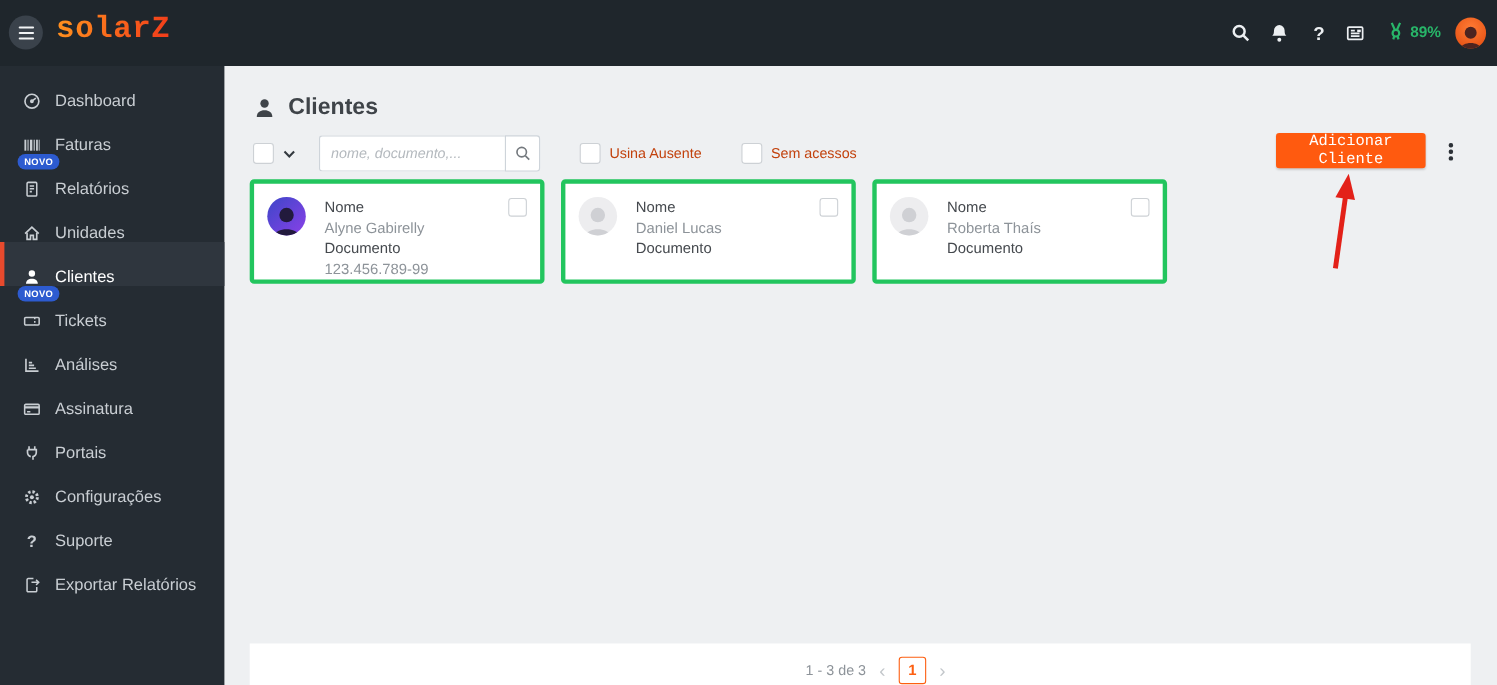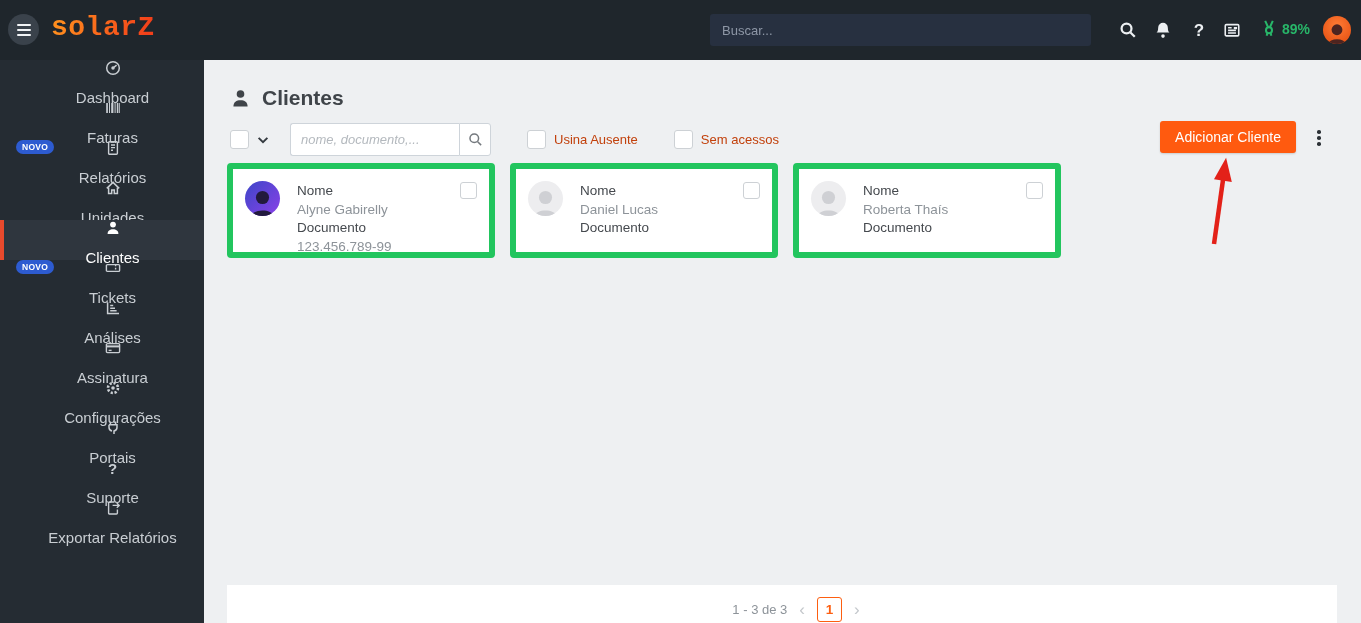--- a/index.html
+++ b/index.html
@@ -28,22 +28,22 @@
   .q-glyph { font-size:17px; font-weight:700; color:#eceff2; line-height:1; }
   .health { position:absolute; left:1260px; top:19px; display:flex; align-items:center; gap:4px; cursor:pointer; }
   .health svg { width:18px; height:19px; }
   .health-label { font-size:14px; font-weight:700; }
   .tb-avatar { position:absolute; left:1323px; top:16px; width:28px; height:28px; border-radius:50%;
     background:radial-gradient(circle at 50% 35%, #ff7c35, #e24a0e); overflow:hidden; cursor:pointer; border:none; }
   .tb-avatar svg { width:28px; height:28px; display:block; margin-top:5px; }
 
   
   .sidebar { position:absolute; left:0; top:60px; width:204px; height:563px; background:#252c33; z-index:20; }
-  .sb-item { position:relative; height:40px; display:flex; align-items:center; padding-left:21px; gap:13px;
-    cursor:pointer; color:#c9ced3;flex-direction:column; }
+  .sb-item { position:relative; height:40px; display:flex; align-items:flex-end; padding-left:21px; gap:13px;
+    cursor:pointer; color:#c9ced3; }
   .sb-item.active { background:#2f363e; border-left:4px solid #e84a2d; padding-left:17px; color:#ffffff; }
   .sb-icon { width:16px; height:16px; flex:0 0 16px; display:flex; align-items:center; justify-content:center; }
   .sb-icon svg { width:16px; height:16px; }
   .sb-label { font-size:15px; white-space:nowrap; }
   .sb-badge { position:absolute; left:16px; top:0px; background:#2d5bd0; color:#fff; font-size:8.5px;
     font-weight:700; letter-spacing:.3px; padding:2.5px 6px; border-radius:8px; line-height:1; }
   .q-side { font-size:15px; font-weight:700; line-height:1; }
 
   
   .main { position:absolute; left:204px; top:60px; width:1157px; height:563px; background:#eef0f2; }
@@ -62,29 +62,29 @@
     font-family:"Liberation Sans",sans-serif; background:#fff;font-style:italic; }
   .flt-input::placeholder { color:#b4b9be; }
   .flt-search-btn { width:32px; height:33px; border:1px solid #ced4da; border-radius:0 3px 3px 0;
     background:#fff; cursor:pointer; display:flex; align-items:center; justify-content:center; color:#74797e; }
   .flt-search-btn svg { width:15px; height:15px; }
   .flt-check { display:flex; align-items:center; gap:8px; }
   .flt-check-label { font-size:13px; color:#c2410c; cursor:pointer; } .gap2 { margin-left:36px; }
 
   .add-btn { position:absolute; left:956px; top:61px; width:136px; height:32px; background:#ff5a0f;
     color:#fff; font-size:14px; border:none; border-radius:3px; cursor:pointer;
-    font-family:Liberation Sans, sans-serif; box-shadow:0 1px 2px rgba(0,0,0,.15); }
+    font-family:Liberation Mono, monospace; box-shadow:0 1px 2px rgba(0,0,0,.15); }
   .kebab { position:absolute; left:1106px; top:66px; width:18px; height:24px; background:none; border:none;
     cursor:pointer; display:flex; flex-direction:column; align-items:center; justify-content:center; gap:2.5px; }
   .kebab i { width:3.5px; height:3.5px; border-radius:50%; background:#2c3137; }
 
   .arrow-overlay { position:absolute; left:988px; top:94px; width:48px; height:95px; pointer-events:none; z-index:10; }
 
   .cards { position:absolute; left:23px; top:103px; display:flex; gap:15px; }
-  .card { position:relative; width:268px; height:95px; background:#fff; border:6px solid #22c55e;
+  .card { position:relative; width:268px; height:95px; background:#fff; border:4px solid #22c55e;
     border-radius:4px; padding:12px 12px 12px 12px; display:flex; gap:17px; cursor:pointer; }
   .avatar { width:35px; height:35px; border-radius:50%; overflow:hidden; flex:0 0 35px; }
   .avatar.photo1 { background:linear-gradient(135deg,#3d46c8,#8a41e8); }
   .avatar.placeholder { background:#ededef; }
   .avatar svg { width:35px; height:35px; display:block; margin-top:6px; }
   .card-lines { display:flex; flex-direction:column; gap:2px; padding-top:2px; }
   .card-lines .lbl { font-size:13.5px; color:#45494e; line-height:16.5px; }
   .card-lines .val { font-size:13.5px; color:#8d9399; line-height:16.5px; }
   .card-cb { position:absolute; top:13px; right:12px; width:17px; height:17px; }
 
@@ -100,21 +100,20 @@
 <body>
 
 <header class="topbar">
   <button class="menu-toggle">
     <span></span>
       <span></span>
       <span></span>
   </button>
   <div class="logo">solarZ</div>
 
-  <input class="tb-search" type="text" placeholder="Buscar..." style="">
 
   <button class="tb-icon" style="left:1118px">
     <svg viewBox="0 0 16 16" fill="none" stroke="currentColor" stroke-width="2">
         <circle cx="6.7" cy="6.7" r="4.4"></circle>
         <path d="M10.2 10.2 L14 14"></path>
       </svg>
   </button>
   <button class="tb-icon" style="left:1153px">
     <svg viewBox="0 0 16 16" fill="currentColor">
         <path d="M8 1.6a4.3 4.3 0 0 1 4.3 4.3c0 3 .8 3.7 1.5 4.4H2.2c.7-.7 1.5-1.4 1.5-4.4A4.3 4.3 0 0 1 8 1.6Z"></path>
@@ -223,35 +222,35 @@
         <svg viewBox="0 0 16 16" fill="none" stroke="currentColor" stroke-width="1.4">
           <rect x="1.4" y="3.6" width="13.2" height="9" rx="1"></rect>
           <path d="M1.4 6.4 h13.2" stroke-width="2"></path>
           <path d="M3.6 10.4 h3"></path>
         </svg>
       </span>
     <span class="sb-label">Assinatura</span>
   </div>
   <div class="sb-item">
     <span class="sb-icon">
+        <svg viewBox="0 0 16 16" fill="none" stroke="currentColor" stroke-width="1.5">
+          <path d="M5.4 1.6 v3.2 M10.6 1.6 v3.2"></path>
+          <path d="M4 4.8 h8 v2.4 a4 4 0 0 1 -3 3.9 V14 M8 14 h0 M7 11.1 a4 4 0 0 1 -3 -3.9 V4.8"></path>
+        </svg>
+      </span>
+    <span class="sb-label">Portais</span>
+  </div>
+  <div class="sb-item">
+    <span class="sb-icon">
         <svg viewBox="0 0 16 16" fill="none" stroke="currentColor">
           <circle cx="8" cy="8" r="5" stroke-width="2.6" stroke-dasharray="2.2 1.7"></circle>
           <circle cx="8" cy="8" r="1.8" fill="currentColor" stroke="none"></circle>
         </svg>
       </span>
     <span class="sb-label">Configurações</span>
-  </div>
-  <div class="sb-item">
-    <span class="sb-icon">
-        <svg viewBox="0 0 16 16" fill="none" stroke="currentColor" stroke-width="1.5">
-          <path d="M5.4 1.6 v3.2 M10.6 1.6 v3.2"></path>
-          <path d="M4 4.8 h8 v2.4 a4 4 0 0 1 -3 3.9 V14 M8 14 h0 M7 11.1 a4 4 0 0 1 -3 -3.9 V4.8"></path>
-        </svg>
-      </span>
-    <span class="sb-label">Portais</span>
   </div>
   <div class="sb-item">
     <span class="sb-icon">
         <span class="q-side">?</span>
       </span>
     <span class="sb-label">Suporte</span>
   </div>
   <div class="sb-item">
     <span class="sb-icon">
         <svg viewBox="0 0 16 16" fill="none" stroke="currentColor" stroke-width="1.4">

